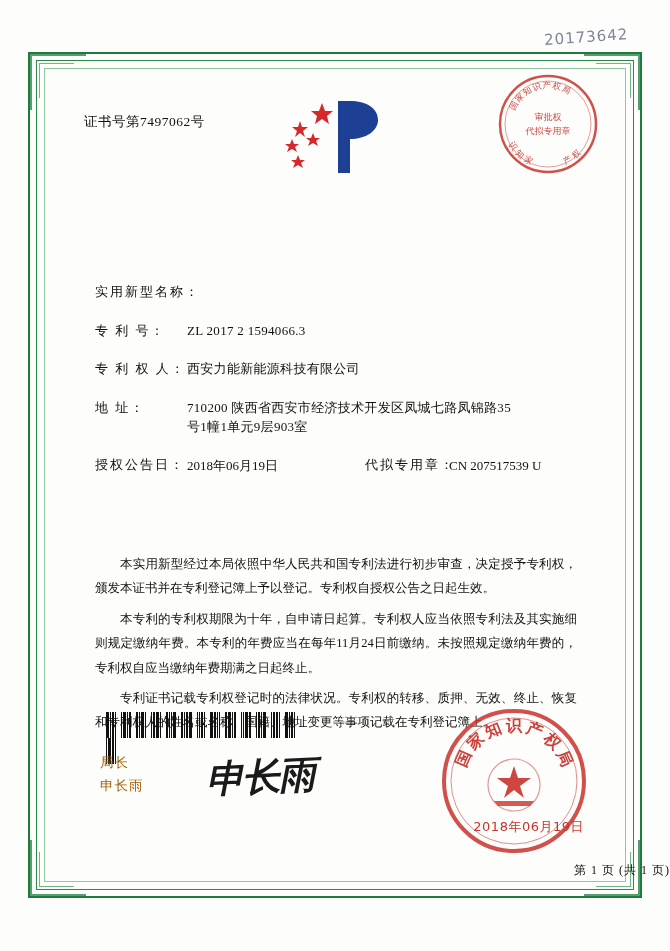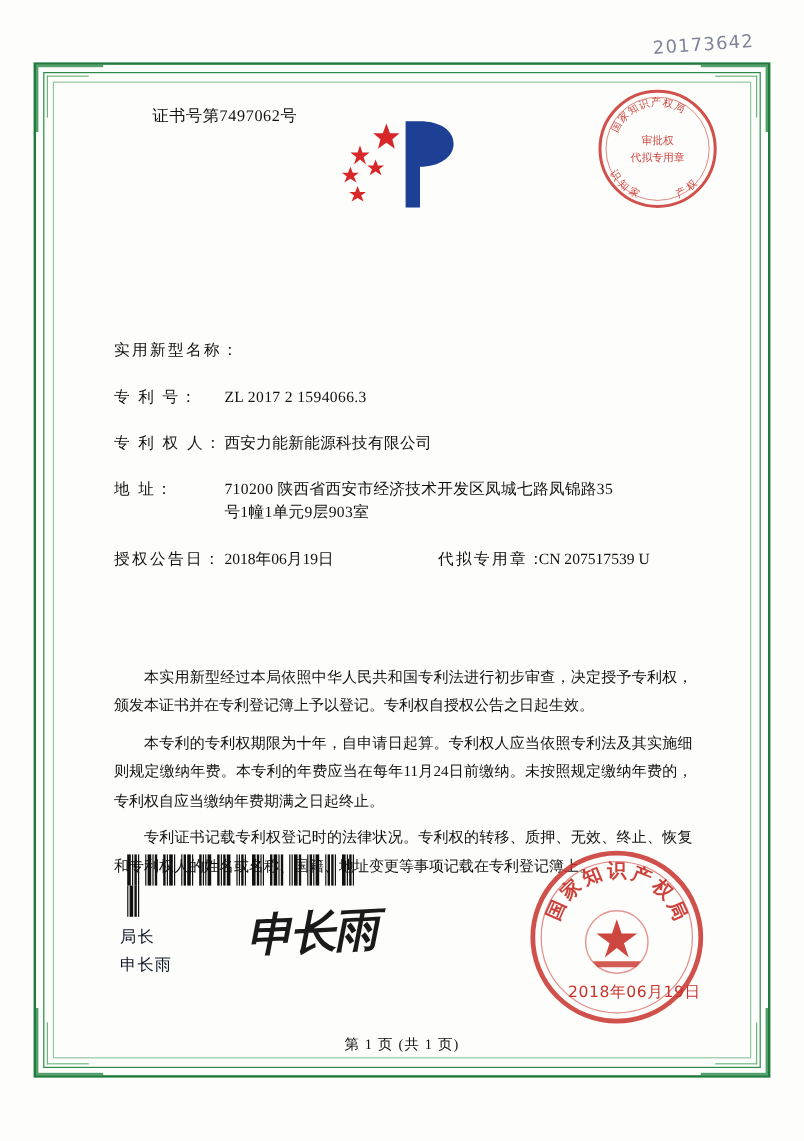--- a/index.html
+++ b/index.html
@@ -76,25 +76,24 @@
     border: 1px solid #4aa865;
   }
   .corner.tl::after { left: 7px; top: 7px; border-right: none; border-bottom: none; }
   .corner.tr::after { right: 7px; top: 7px; border-left: none; border-bottom: none; }
   .corner.bl::after { left: 7px; bottom: 7px; border-right: none; border-top: none; }
   .corner.br::after { right: 7px; bottom: 7px; border-left: none; border-top: none; }
 
   
   .cert-no {
     position: absolute;
-    left: 84px; top: 88px;
+    left: 84px; top: 113px;
     font-size: 13.5px;
     color: #111;
     letter-spacing: .5px;
-    margin-left: 43px;
   }
 
   
   .emblem {
     position: absolute;
     left: 276px; top: 95px;
     width: 120px; height: 85px;
   }
   .emblem svg { display: block; }
 
@@ -148,21 +147,21 @@
   .row-two {
     display: flex;
     margin-bottom: 19px;
     line-height: 1.5;
     font-size: 13px;
   }
   .row-two .col {
     display: flex;
   }
   .row-two .col.left { width: 270px; }
-  .row-two .lbl { width: 92px; flex: 0 0 92px; letter-spacing: 2px; white-space: nowrap; }
+  .row-two .lbl { width: 92px; flex: 0 0 92px; letter-spacing: 2px; white-space: nowrap; font-family: Liberation Mono, monospace; }
   .row-two .lbl.narrow { width: 84px; flex: 0 0 84px; }
 
   
   .paragraphs {
     position: absolute;
     left: 95px;
     top: 552px;
     width: 482px;
     font-size: 12.5px;
     line-height: 1.95;
@@ -187,25 +186,25 @@
     background: #111;
     height: 26px;
     margin-right: 1px;
     vertical-align: top;
   }
 
   
   .director {
     position: absolute;
     left: 100px;
-    top: 770px;
+    top: 752px;
     font-size: 13.5px;
     line-height: 1.7;
     letter-spacing: 1px;
-    color: #0f172a;
+    color: #a16207;
   }
   .signature {
     position: absolute;
     left: 206px;
     top: 752px;
     font-family: "DejaVu Serif", serif;
     font-size: 38px;
     font-style: italic;
     font-weight: bold;
     color: #1a1a1a;
@@ -229,21 +228,21 @@
     color: #c8322b;
     letter-spacing: .5px;
     font-family: "DejaVu Sans", sans-serif;
   }
 
   
   .footer {
     position: absolute;
     left: 0; right: 0;
     top: 862px;
-    text-align: center;
+    text-align: right;
     font-size: 12px;
     color: #111;
     letter-spacing: 1px;
   }
 </style>
 </head>
 <body>
 
 <div class="page">
 

